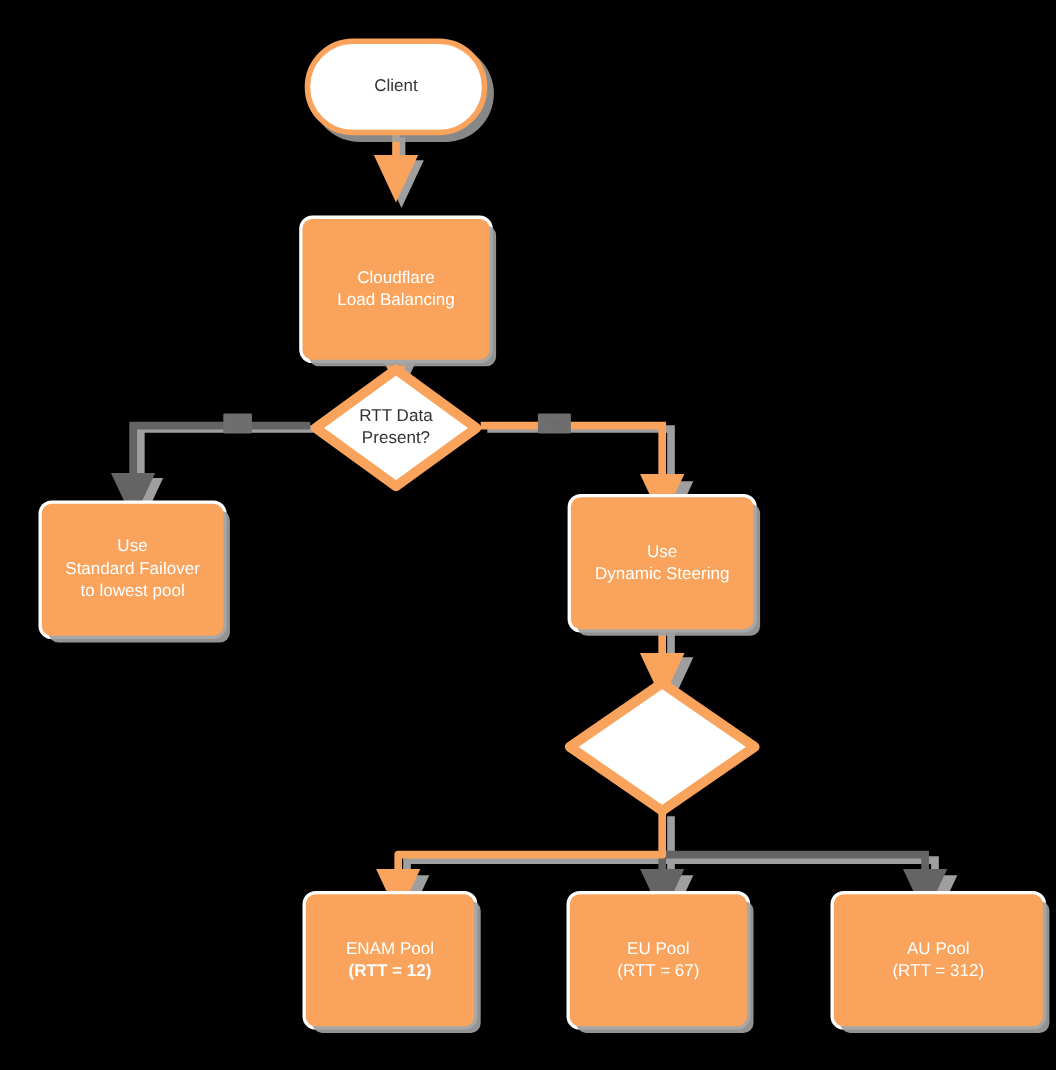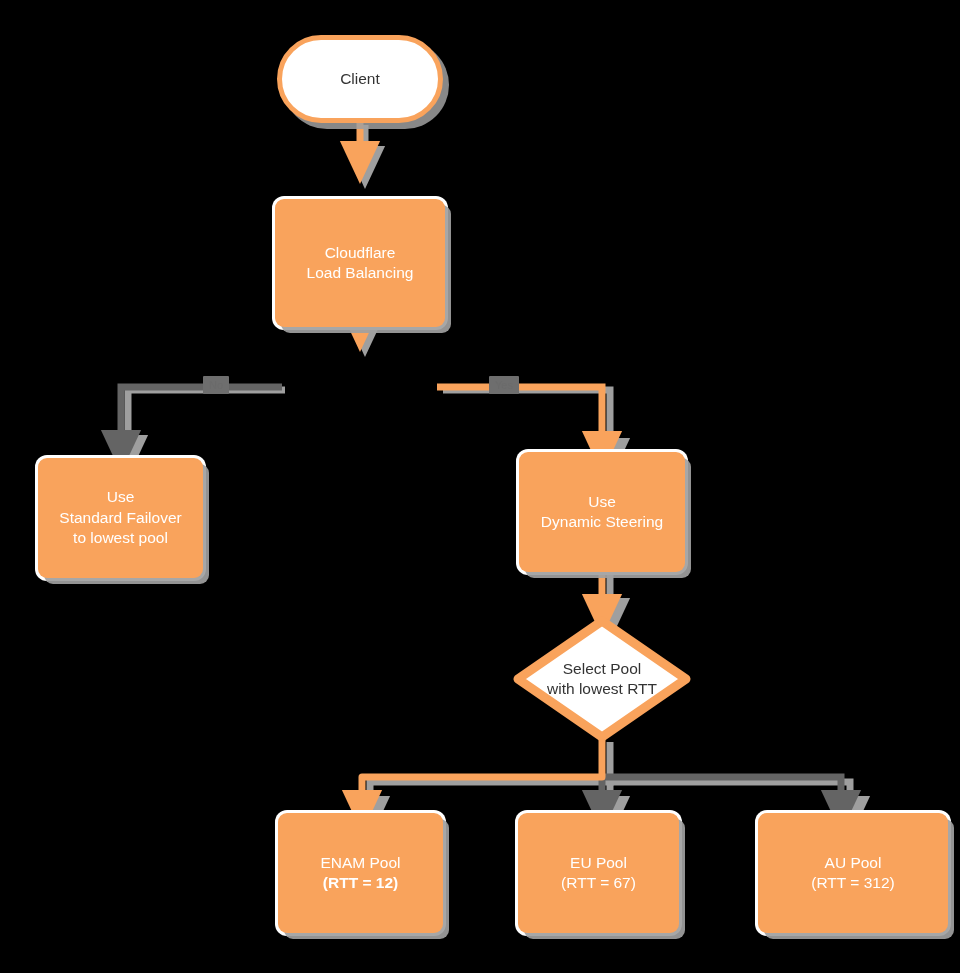--- a/index.html
+++ b/index.html
@@ -145,47 +145,52 @@
     </span>
   </div>
 
   <div class="node node-proc" style="left:275px; top:167px; width:170px; height:128px;margin-top:32px;">
     <span>
       <span class="ln">Cloudflare</span>
       <span class="ln">Load Balancing</span>
     </span>
   </div>
 
+  <div class="node node-dec" style="left:281px; top:330px; width:158px; height:118px;">
+    <svg class="dec-shape" viewBox="0 0 158 118">
+      <polygon points="79,6 152,59 79,112 6,59" fill="#FFFFFF" stroke="#F9A35C" stroke-width="9" stroke-linejoin="round"></polygon>
+    </svg>
+    <span class="dec-label">
+      <span class="ln">RTT Data</span>
+      <span class="ln">Present?</span>
+    </span>
+  </div>
 
   <div class="node node-proc" style="left:38px; top:458px; width:165px; height:120px;">
     <span>
       <span class="ln">Use</span>
       <span class="ln">Standard Failover</span>
       <span class="ln">to lowest pool</span>
     </span>
   </div>
 
   <div class="node node-proc" style="left:519px; top:452px; width:166px; height:120px;">
     <span>
       <span class="ln">Use</span>
       <span class="ln">Dynamic Steering</span>
     </span>
   </div>
 
   <div class="node node-dec" style="left:512px; top:615px; width:180px; height:128px;">
     <svg class="dec-shape" viewBox="0 0 180 128">
       <polygon points="90,6 174,64 90,122 6,64" fill="#FFFFFF" stroke="#F9A35C" stroke-width="9" stroke-linejoin="round"></polygon>
     </svg>
-    <span class="dec-label">
-      <span class="ln">Select Pool</span>
-      <span class="ln">with lowest RTT</span>
-    </span>
-  </div>
-
-  <div class="node node-proc" style="left:278px; top:813px; width:165px; height:120px;">
+  </div>
+
+  <div class="node node-proc" style="left:278px; top:813px; width:153px; height:120px;">
     <span>
       <span class="ln">ENAM Pool</span>
       <span class="ln bold">(RTT = 12)</span>
     </span>
   </div>
 
   <div class="node node-proc" style="left:518px; top:813px; width:161px; height:120px;">
     <span>
       <span class="ln">EU Pool</span>
       <span class="ln">(RTT = 67)</span>

